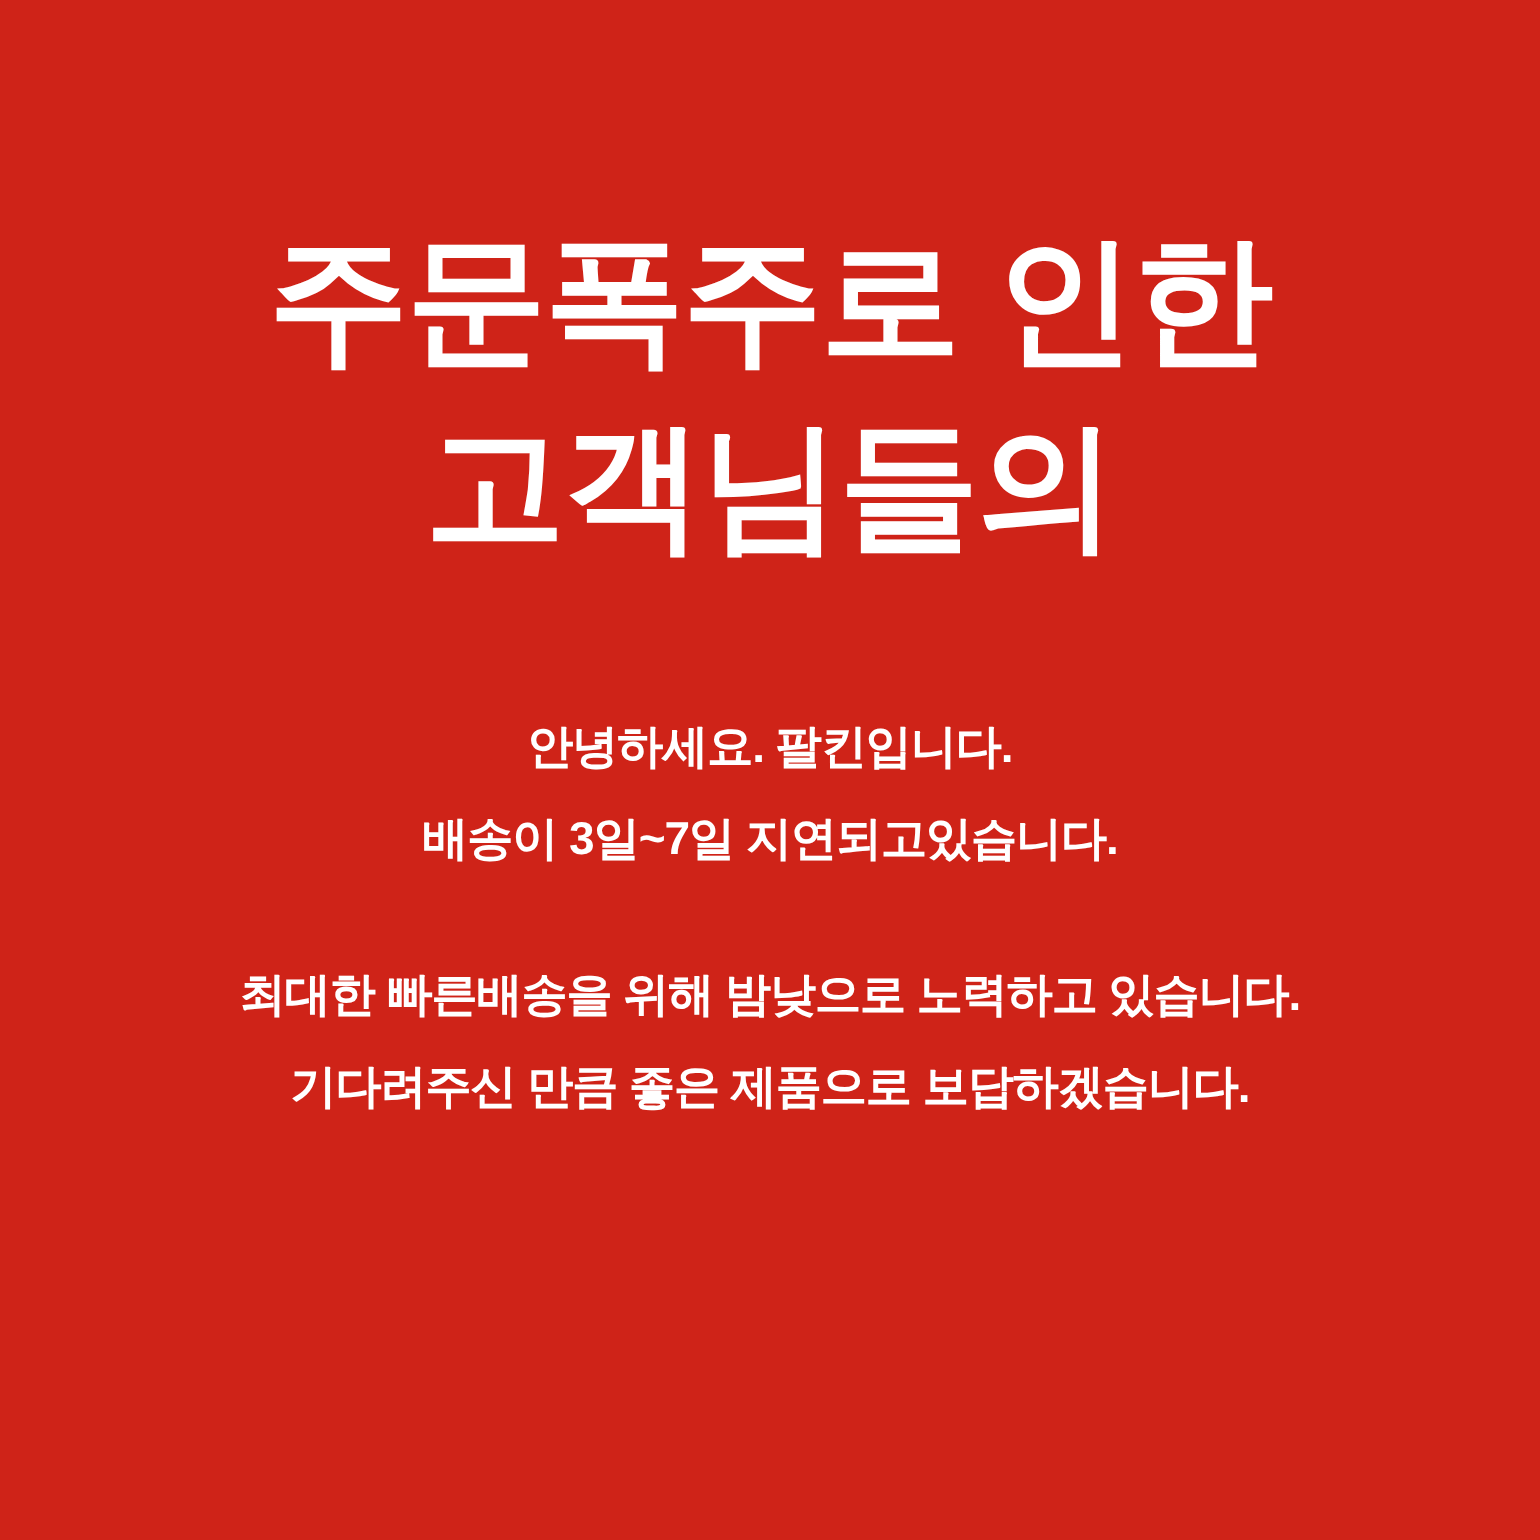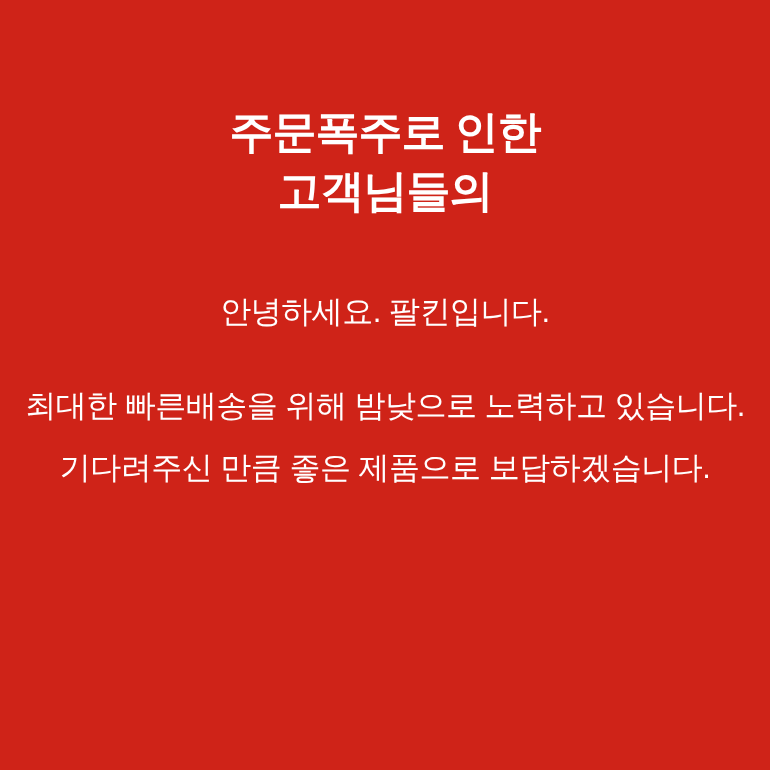--- a/index.html
+++ b/index.html
@@ -20,35 +20,34 @@
     display: flex;
     flex-direction: column;
     align-items: center;
     background: #cf2318;
     color: #ffffff;
   }
   .headline {
     margin-top: 104px;
     text-align: center;
     font-weight: bold;
-    font-size: 44px;
+    font-size: 70px;
     line-height: 1.33;
     letter-spacing: -1px;
     color: #ffffff;
-    font-family: Liberation Serif, serif;
   }
   .headline .line {
     display: block;
     white-space: nowrap;
   }
   .body-block {
     margin-top: 60px;
     text-align: center;
-    font-weight: normal;
-    font-size: 31px;
+    font-weight: bold;
+    font-size: 23px;
     line-height: 2.0;
     letter-spacing: -0.5px;
     color: #ffffff;
   }
   .body-block .line {
     display: block;
     white-space: nowrap;
   }
   .spacer {
     display: block;
@@ -60,18 +59,19 @@
 
 <div class="notice">
 
   <div class="headline">
     <span class="line">주문폭주로 인한</span>
     <span class="line">고객님들의</span>
   </div>
 
   <div class="body-block">
     <span class="line">안녕하세요. 팔킨입니다.</span>
+    <span class="line">배송이 3일~7일 지연되고있습니다.</span>
     <span class="spacer"></span>
     <span class="line">최대한 빠른배송을 위해 밤낮으로 노력하고 있습니다.</span>
     <span class="line">기다려주신 만큼 좋은 제품으로 보답하겠습니다.</span>
   </div>
 
 </div>
 
 </body></html>

